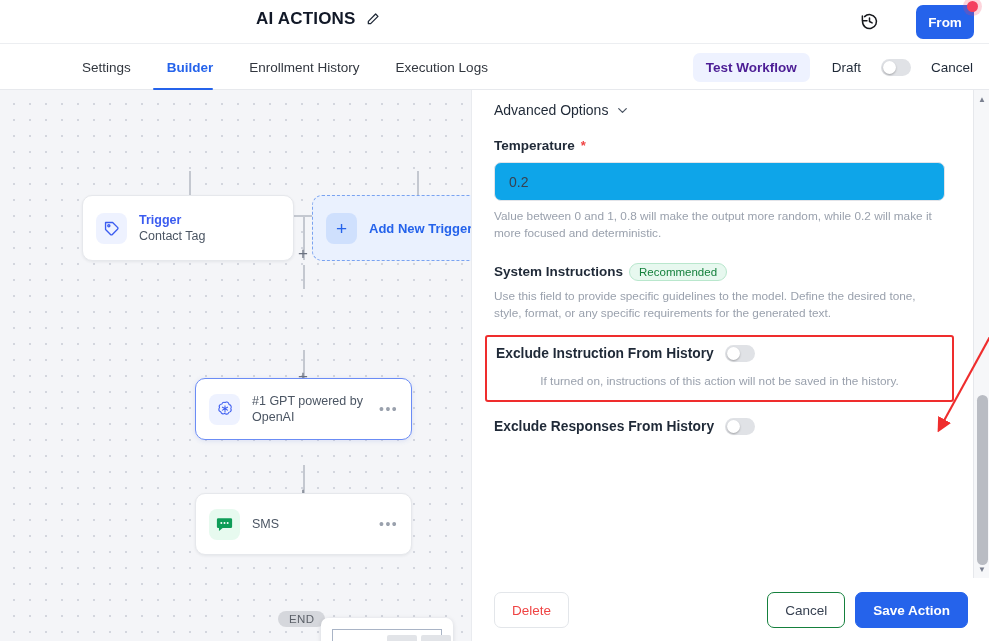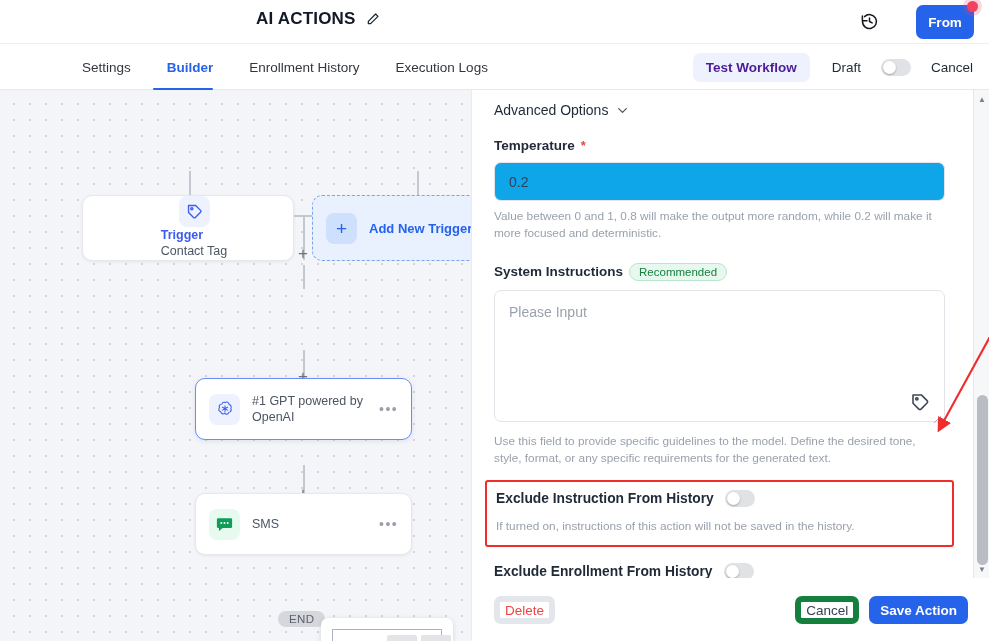--- a/index.html
+++ b/index.html
@@ -96,21 +96,21 @@
     width: 31px; height: 31px; border-radius: 8px; margin-left: 13px;
     display: flex; align-items: center; justify-content: center; flex: none;
   }
   .ico-blue { background: #eef2ff; color: #3b5cf0; }
   .ico-green { background: #e7faef; color: #0f9d58; }
   .node-txt { margin-left: 12px; line-height: 1.28; flex: 1; min-width: 0; }
   .node-sub { font-size: 12.5px; color: #3b5cf0; font-weight: 600; }
   .node-main { font-size: 12.5px; color: #4b5563; }
   .node-dots { color: #9aa1ad; font-size: 14px; letter-spacing: 1.4px; margin-right: 13px; }
 
-  #trigger-node { left: 82px; top: 105px; width: 212px; height: 66px; flex-direction: column; }
+  #trigger-node { left: 82px; top: 105px; width: 212px; height: 66px; }
   #add-trigger-node {
     left: 312px; top: 105px; width: 212px; height: 66px;
     background: #eaf1fe; border: 1.4px dashed #7aa3f0; box-shadow: none;
   }
   #add-trigger-node .plus-box {
     width: 31px; height: 31px; border-radius: 8px; margin-left: 13px; flex: none;
     background: #cfe0fd; color: #2563eb;
     display: flex; align-items: center; justify-content: center;
     font-size: 19px; font-weight: 400; line-height: 1;
   }
@@ -185,20 +185,21 @@
   .ta-grip {
     position: absolute; right: 3px; bottom: 2px; width: 9px; height: 9px;
     pointer-events: none;
   }
 
   .toggle-block { margin-top: 16px; }
   .toggle-block.hl {
     border: 2px solid #ef2d2d; border-radius: 3px;
     margin-top: 12px; margin-left: -9px; margin-right: -9px;
     padding: 8px 9px 9px 9px;
+    text-align: center;
   }
   .toggle-head { display: flex; align-items: center; gap: 11px; }
   .toggle-title { font-size: 13.8px; font-weight: 700; color: #1f2937; }
   .toggle-desc { font-size: 11.8px; color: #9aa1ad; line-height: 1.5; margin-top: 11px; }
 
   
   .sbar {
     position: absolute; right: 0; top: 0; width: 16px; height: 488px;
     background: #f6f7f9; border-left: 1px solid #e6e8ec; cursor: pointer;
   }
@@ -213,23 +214,23 @@
     position: absolute; left: 3px; top: 305px; width: 11px; height: 170px;
     background: #b9bcc3; border-radius: 6px; cursor: pointer;
   }
 
   .footer {
     position: absolute; left: 0; bottom: 0; width: 518px; height: 63px;
     background: #fff; display: flex; align-items: center;
     padding: 0 22px; border-top: 1px solid transparent;
   }
   .btn {
-    height: 28px; border-radius: 7px; font-size: 13.5px; cursor: pointer;
-    font-family: "Liberation Sans", sans-serif; border: 6px solid #15803d;
-    background: #fff; color: #374151; padding: 0 5px;
+    height: 36px; border-radius: 7px; font-size: 13.5px; cursor: pointer;
+    font-family: "Liberation Sans", sans-serif; border: 1px solid #15803d;
+    background: #fff; color: #374151; padding: 0 17px;
   }
   .btn.delete { color: #ef4444; border-color: #e3e6ea; }
   .btn.primary { background: #2563eb; color: #fff; border-color: #2563eb; font-weight: 700; }
   .spacer { flex: 1; }
   .gap { width: 10px; }
 
   
   .anno-arrow { position: absolute; left: 900px; top: 330px; pointer-events: none; }
 </style>
 </head>
@@ -359,46 +360,35 @@
         <span>Temperature</span>
         <span class="req">*</span>
       </div>
       <input class="text-input" value="0.2" style="">
       <div class="hint">Value between 0 and 1, 0.8 will make the output more random, while 0.2 will make it more focused and deterministic.</div>
 
       <div class="field-label">
         <span>System Instructions</span>
         <span class="badge">Recommended</span>
       </div>
-      <div class="ta-wrap">
-        <textarea class="textarea" placeholder="Please Input" style=""></textarea>
-        <svg class="tag-btn" viewBox="0 0 24 24" fill="none" stroke="currentColor" stroke-width="1.9" stroke-linejoin="round">
-          <path d="M20.5 13.2 13.2 20.5a1.8 1.8 0 0 1-2.6 0l-7-7V3.5H13.6l6.9 6.9a1.9 1.9 0 0 1 0 2.8z"></path>
-          <circle cx="8.2" cy="8.2" r="1.4"></circle>
-        </svg>
-        <svg class="ta-grip" viewBox="0 0 10 10" stroke="#9aa1ad" stroke-width="1">
-          <line x1="9" y1="1" x2="1" y2="9"></line>
-            <line x1="9" y1="5" x2="5" y2="9"></line>
-        </svg>
-      </div>
       <div class="hint">Use this field to provide specific guidelines to the model. Define the desired tone, style, format, or any specific requirements for the generated text.</div>
 
       <div class="toggle-block hl">
         <div class="toggle-head">
           <span class="toggle-title">Exclude Instruction From History</span>
           <div class="switch">
             <span class="knob"></span>
           </div>
         </div>
         <div class="toggle-desc">If turned on, instructions of this action will not be saved in the history.</div>
       </div>
 
       <div class="toggle-block">
         <div class="toggle-head">
-          <span class="toggle-title">Exclude Enrollment From History</span>
+          <span class="toggle-title">Exclude Responses From History</span>
           <div class="switch">
             <span class="knob"></span>
           </div>
         </div>
 
       </div>
 
     </div>
 
     <div class="sbar">

